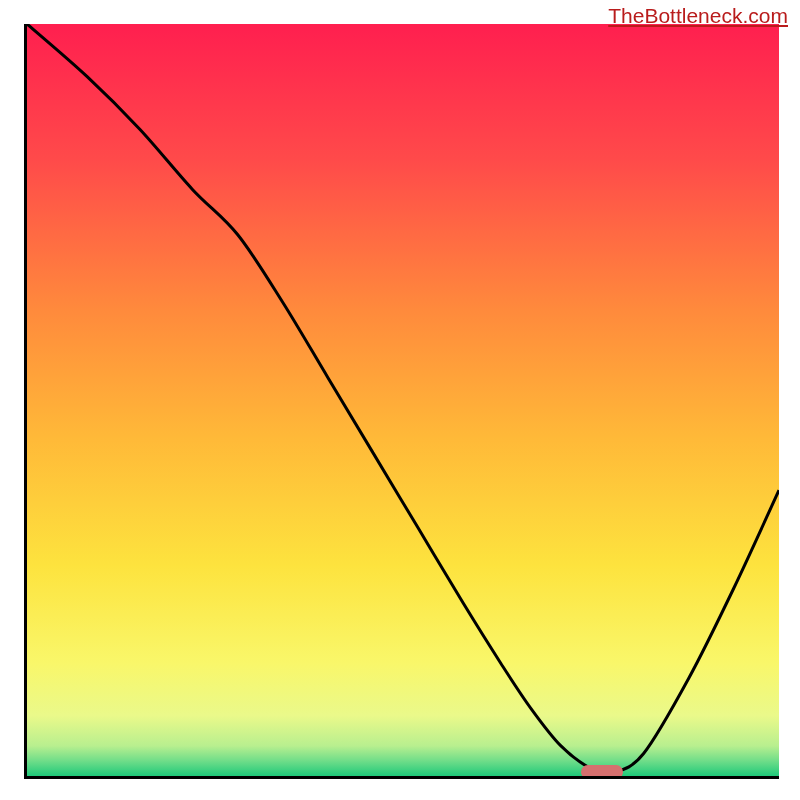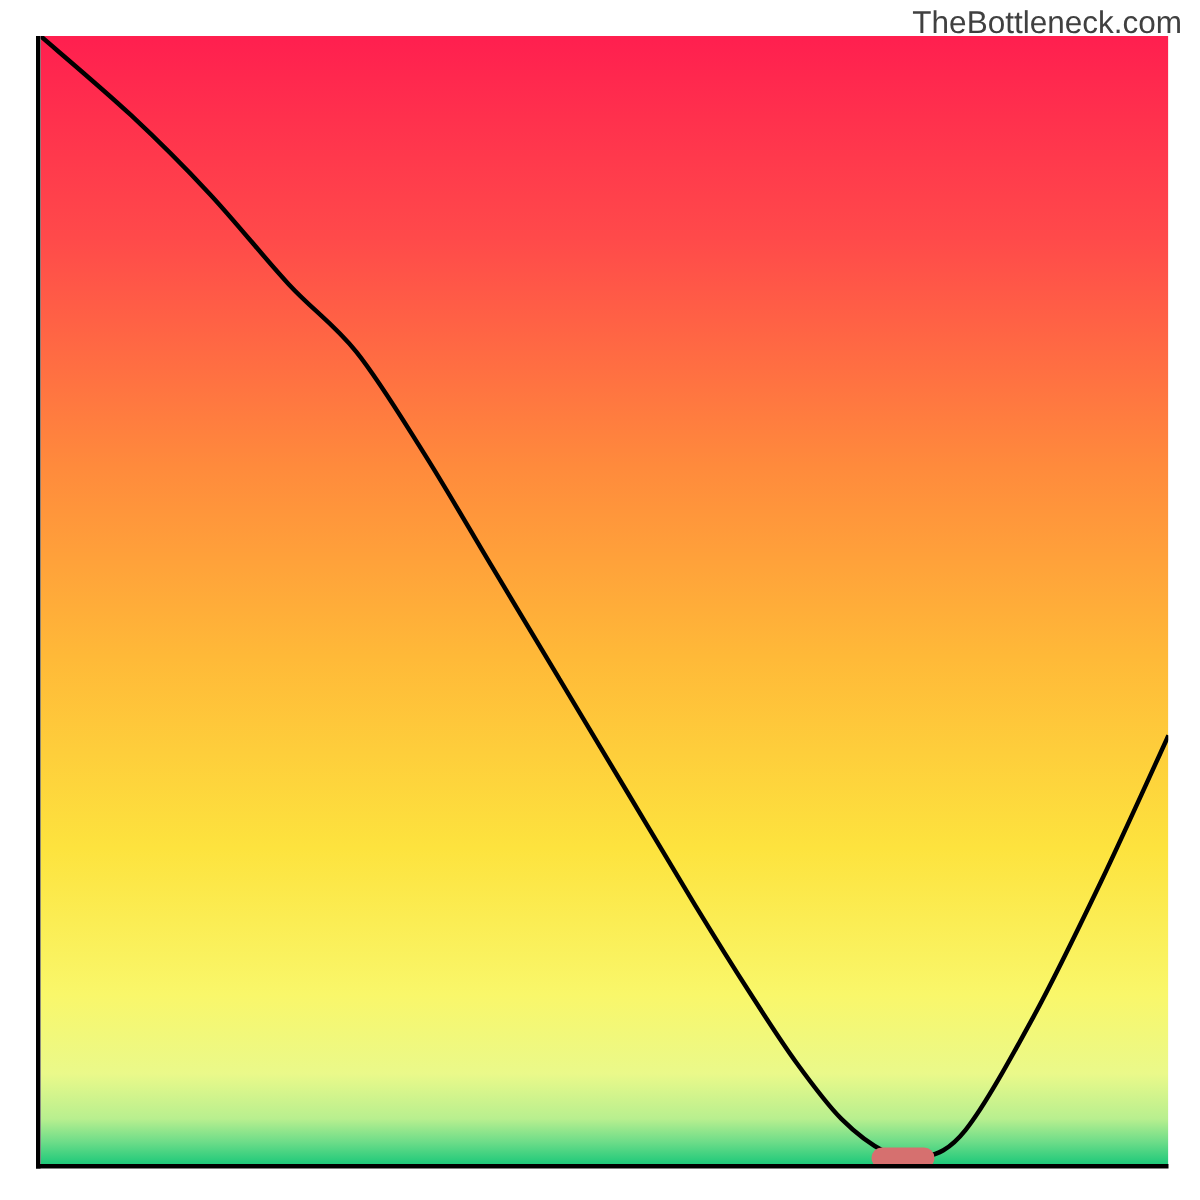--- a/index.html
+++ b/index.html
@@ -13,23 +13,24 @@
   .container {
     position: relative;
     width: 800px;
     height: 800px;
   }
   .watermark {
     position: absolute;
     top: 4px;
     right: 12px;
     font-size: 21px;
-    color: #404040;
+    color: #b91c1c;
     font-weight: 500;
     z-index: 10;
+    text-decoration: underline;
   }
   .plot-area {
     position: absolute;
     left: 24px;
     top: 24px;
     width: 752px;
     height: 752px;
     border-left: 3px solid #000;
     border-bottom: 3px solid #000;
     overflow: hidden;

